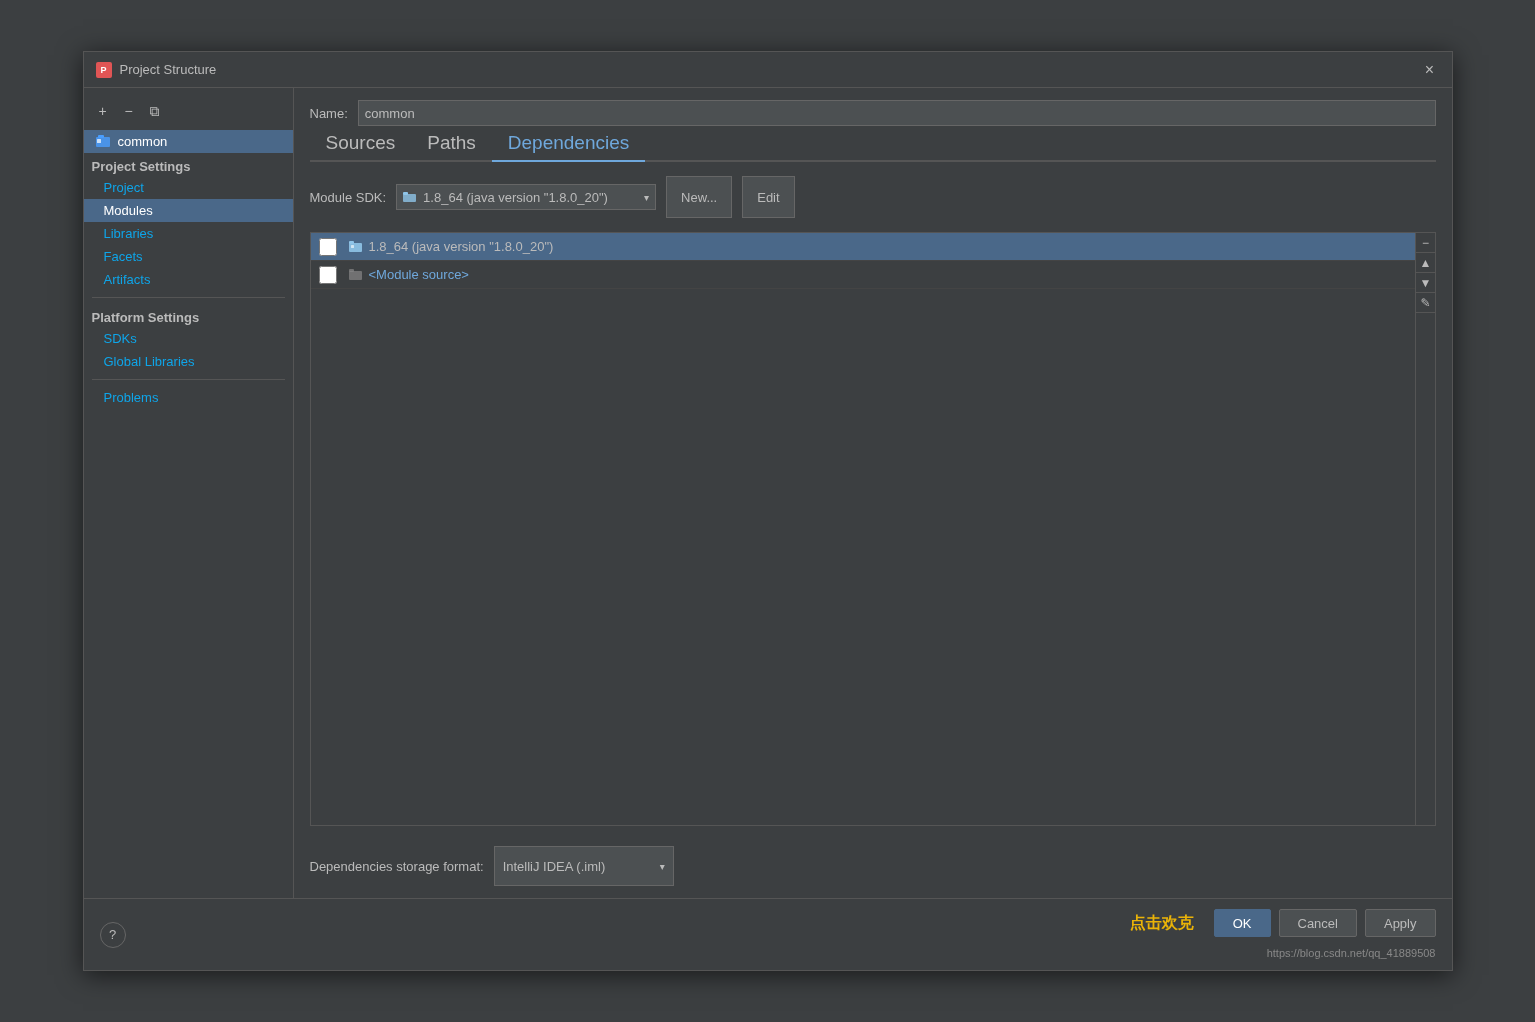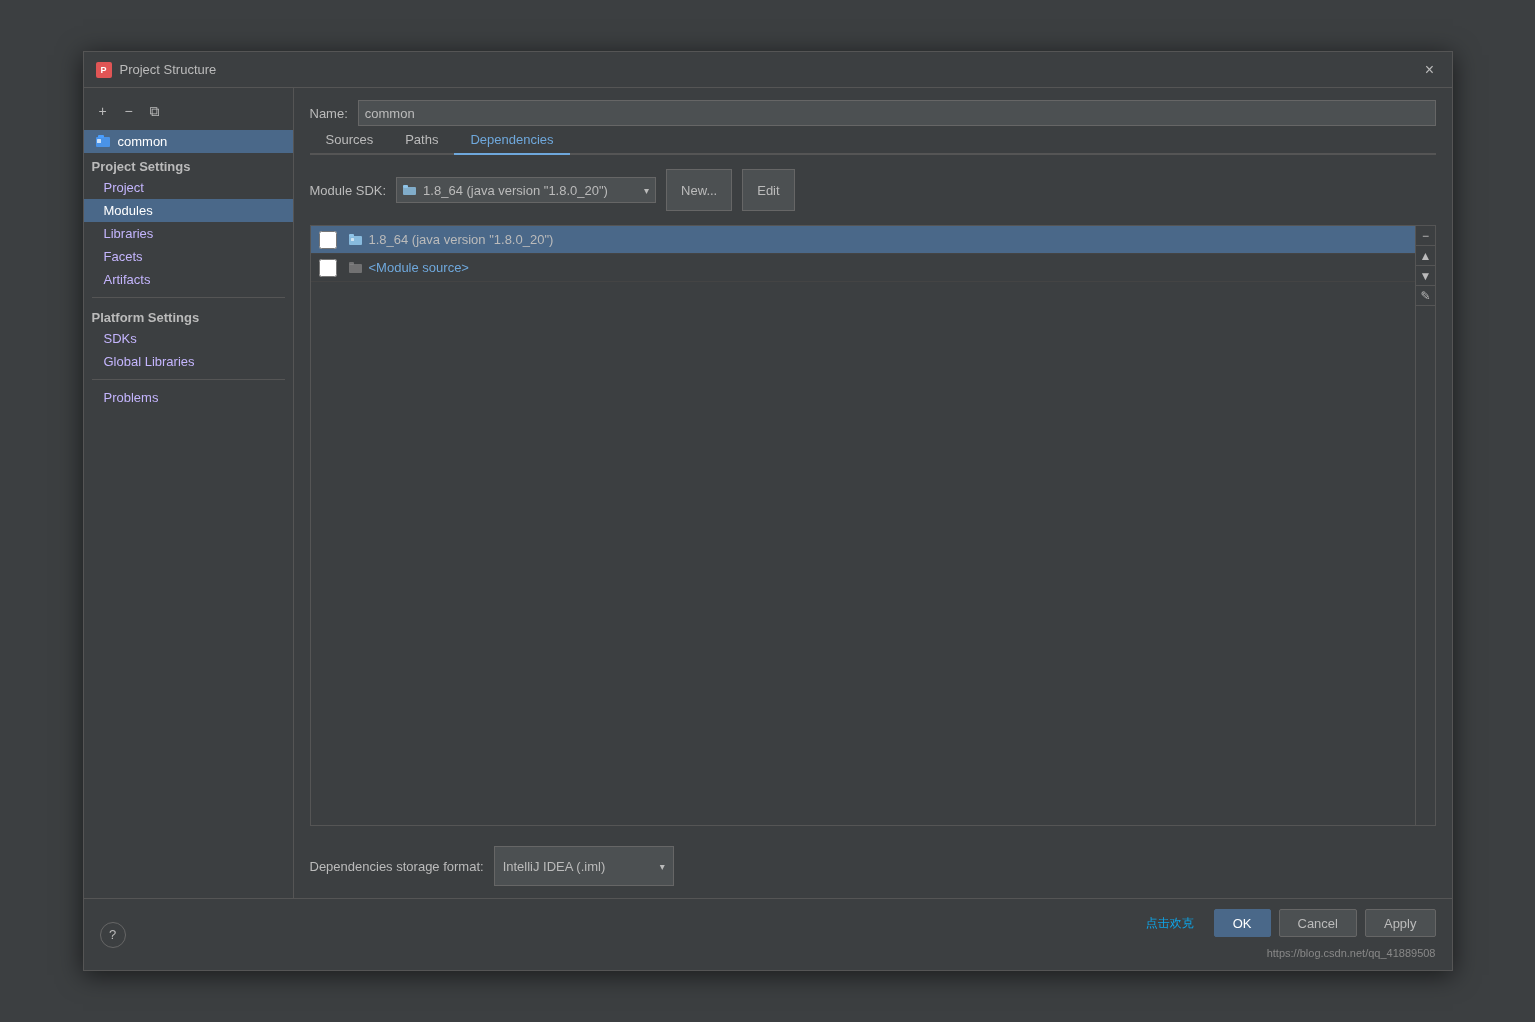--- a/index.html
+++ b/index.html
@@ -112,21 +112,21 @@
     }
     .section-header {
       padding: 6px 8px 2px 8px;
       font-weight: bold;
       color: #bbbbbb;
       font-size: 13px;
     }
     .nav-item {
       padding: 4px 8px 4px 20px;
       cursor: pointer;
-      color: #c4b5fd;
+      color: #0ea5e9;
       font-size: 13px;
     }
     .nav-item.active {
       background: #4a6889;
       color: white;
     }
     .sidebar-divider {
       border: none;
       border-top: 1px solid #555;
       margin: 6px 8px;
@@ -162,21 +162,21 @@
     
     .tabs-bar {
       display: flex;
       border-bottom: 2px solid #555;
       margin-bottom: 14px;
     }
     .tab {
       padding: 6px 16px;
       cursor: pointer;
       color: #bbbbbb;
-      font-size: 13px;
+      font-size: 19px;
       border-bottom: 2px solid transparent;
       margin-bottom: -2px;
     }
     .tab.active {
       color: #6fa8dc;
       border-bottom: 2px solid #6fa8dc;
     }
     
     .sdk-row {
       display: flex;
@@ -391,23 +391,23 @@
       background: #4c5052;
       color: #bbbbbb;
       border-radius: 2px;
     }
     .dialog-btn.primary {
       background: #4a6889;
       color: white;
       border-color: #4a6889;
     }
     .chinese-hint {
-      color: #0ea5e9;
-      font-size: 12px;
-      font-weight: normal;
+      color: #eab308;
+      font-size: 16px;
+      font-weight: bold;
     }
     .csdn-link {
       color: #888;
       font-size: 11px;
     }
   </style>
 </head>
 <body>
 
 <div class="dialog">

